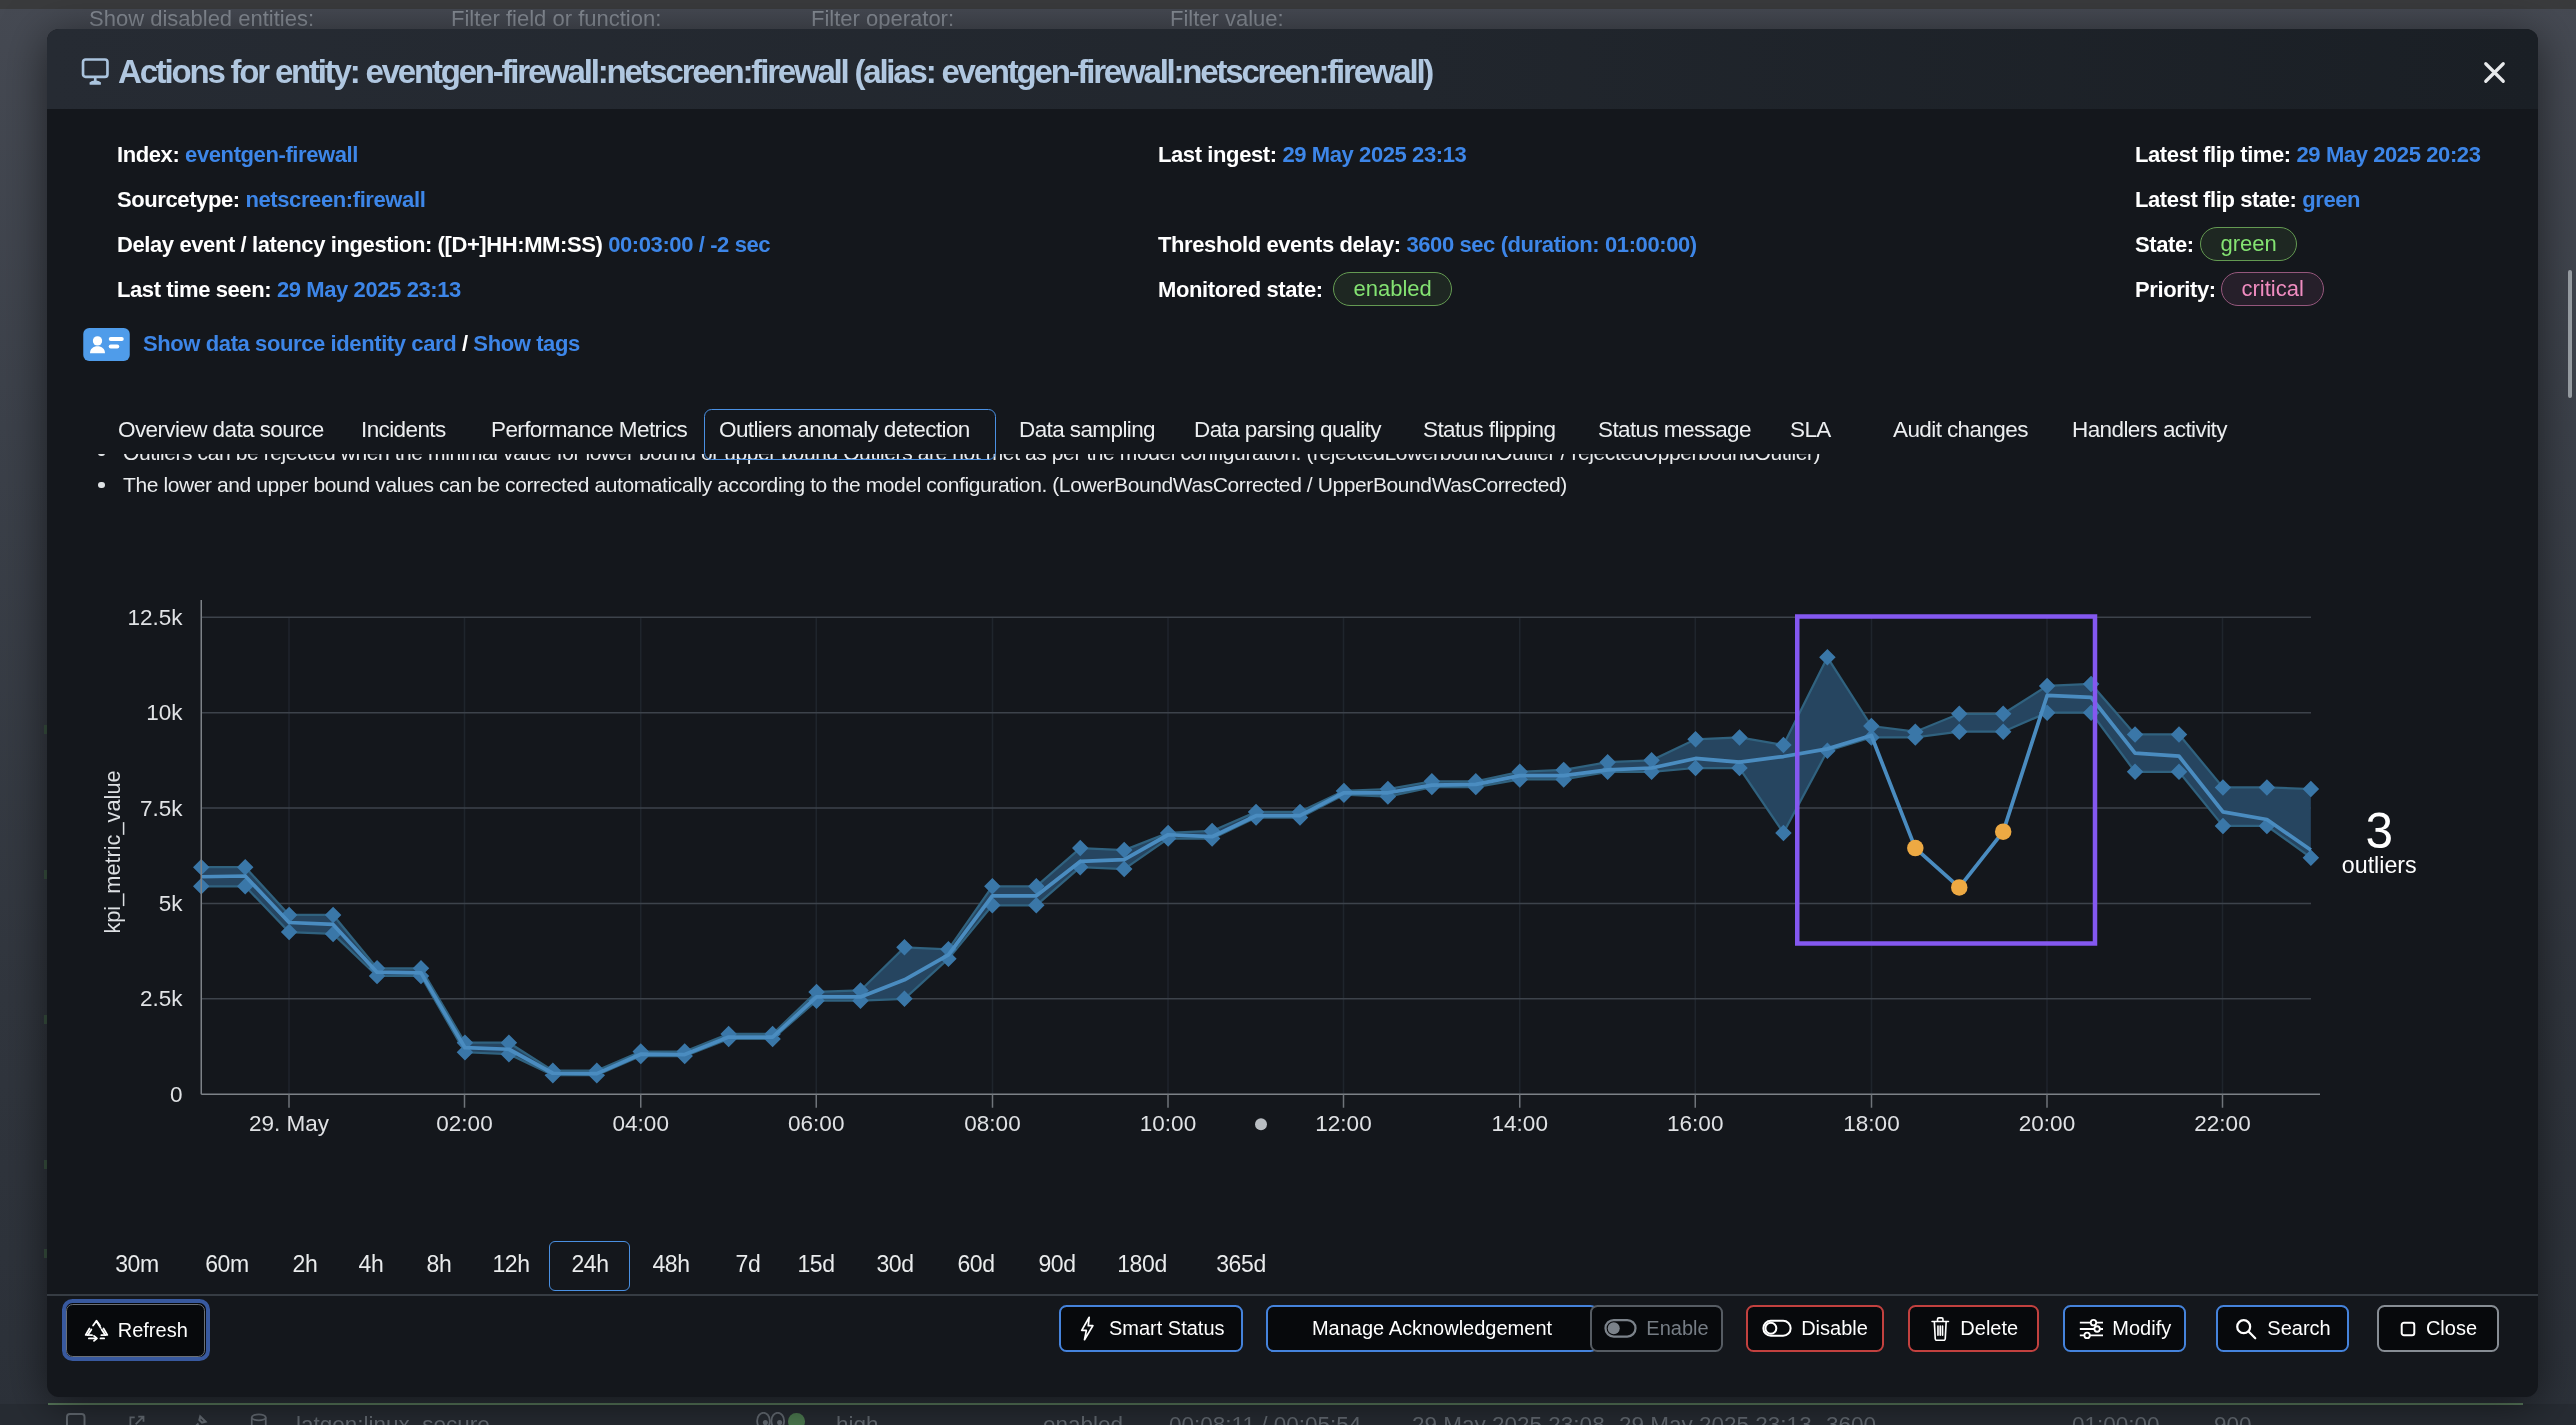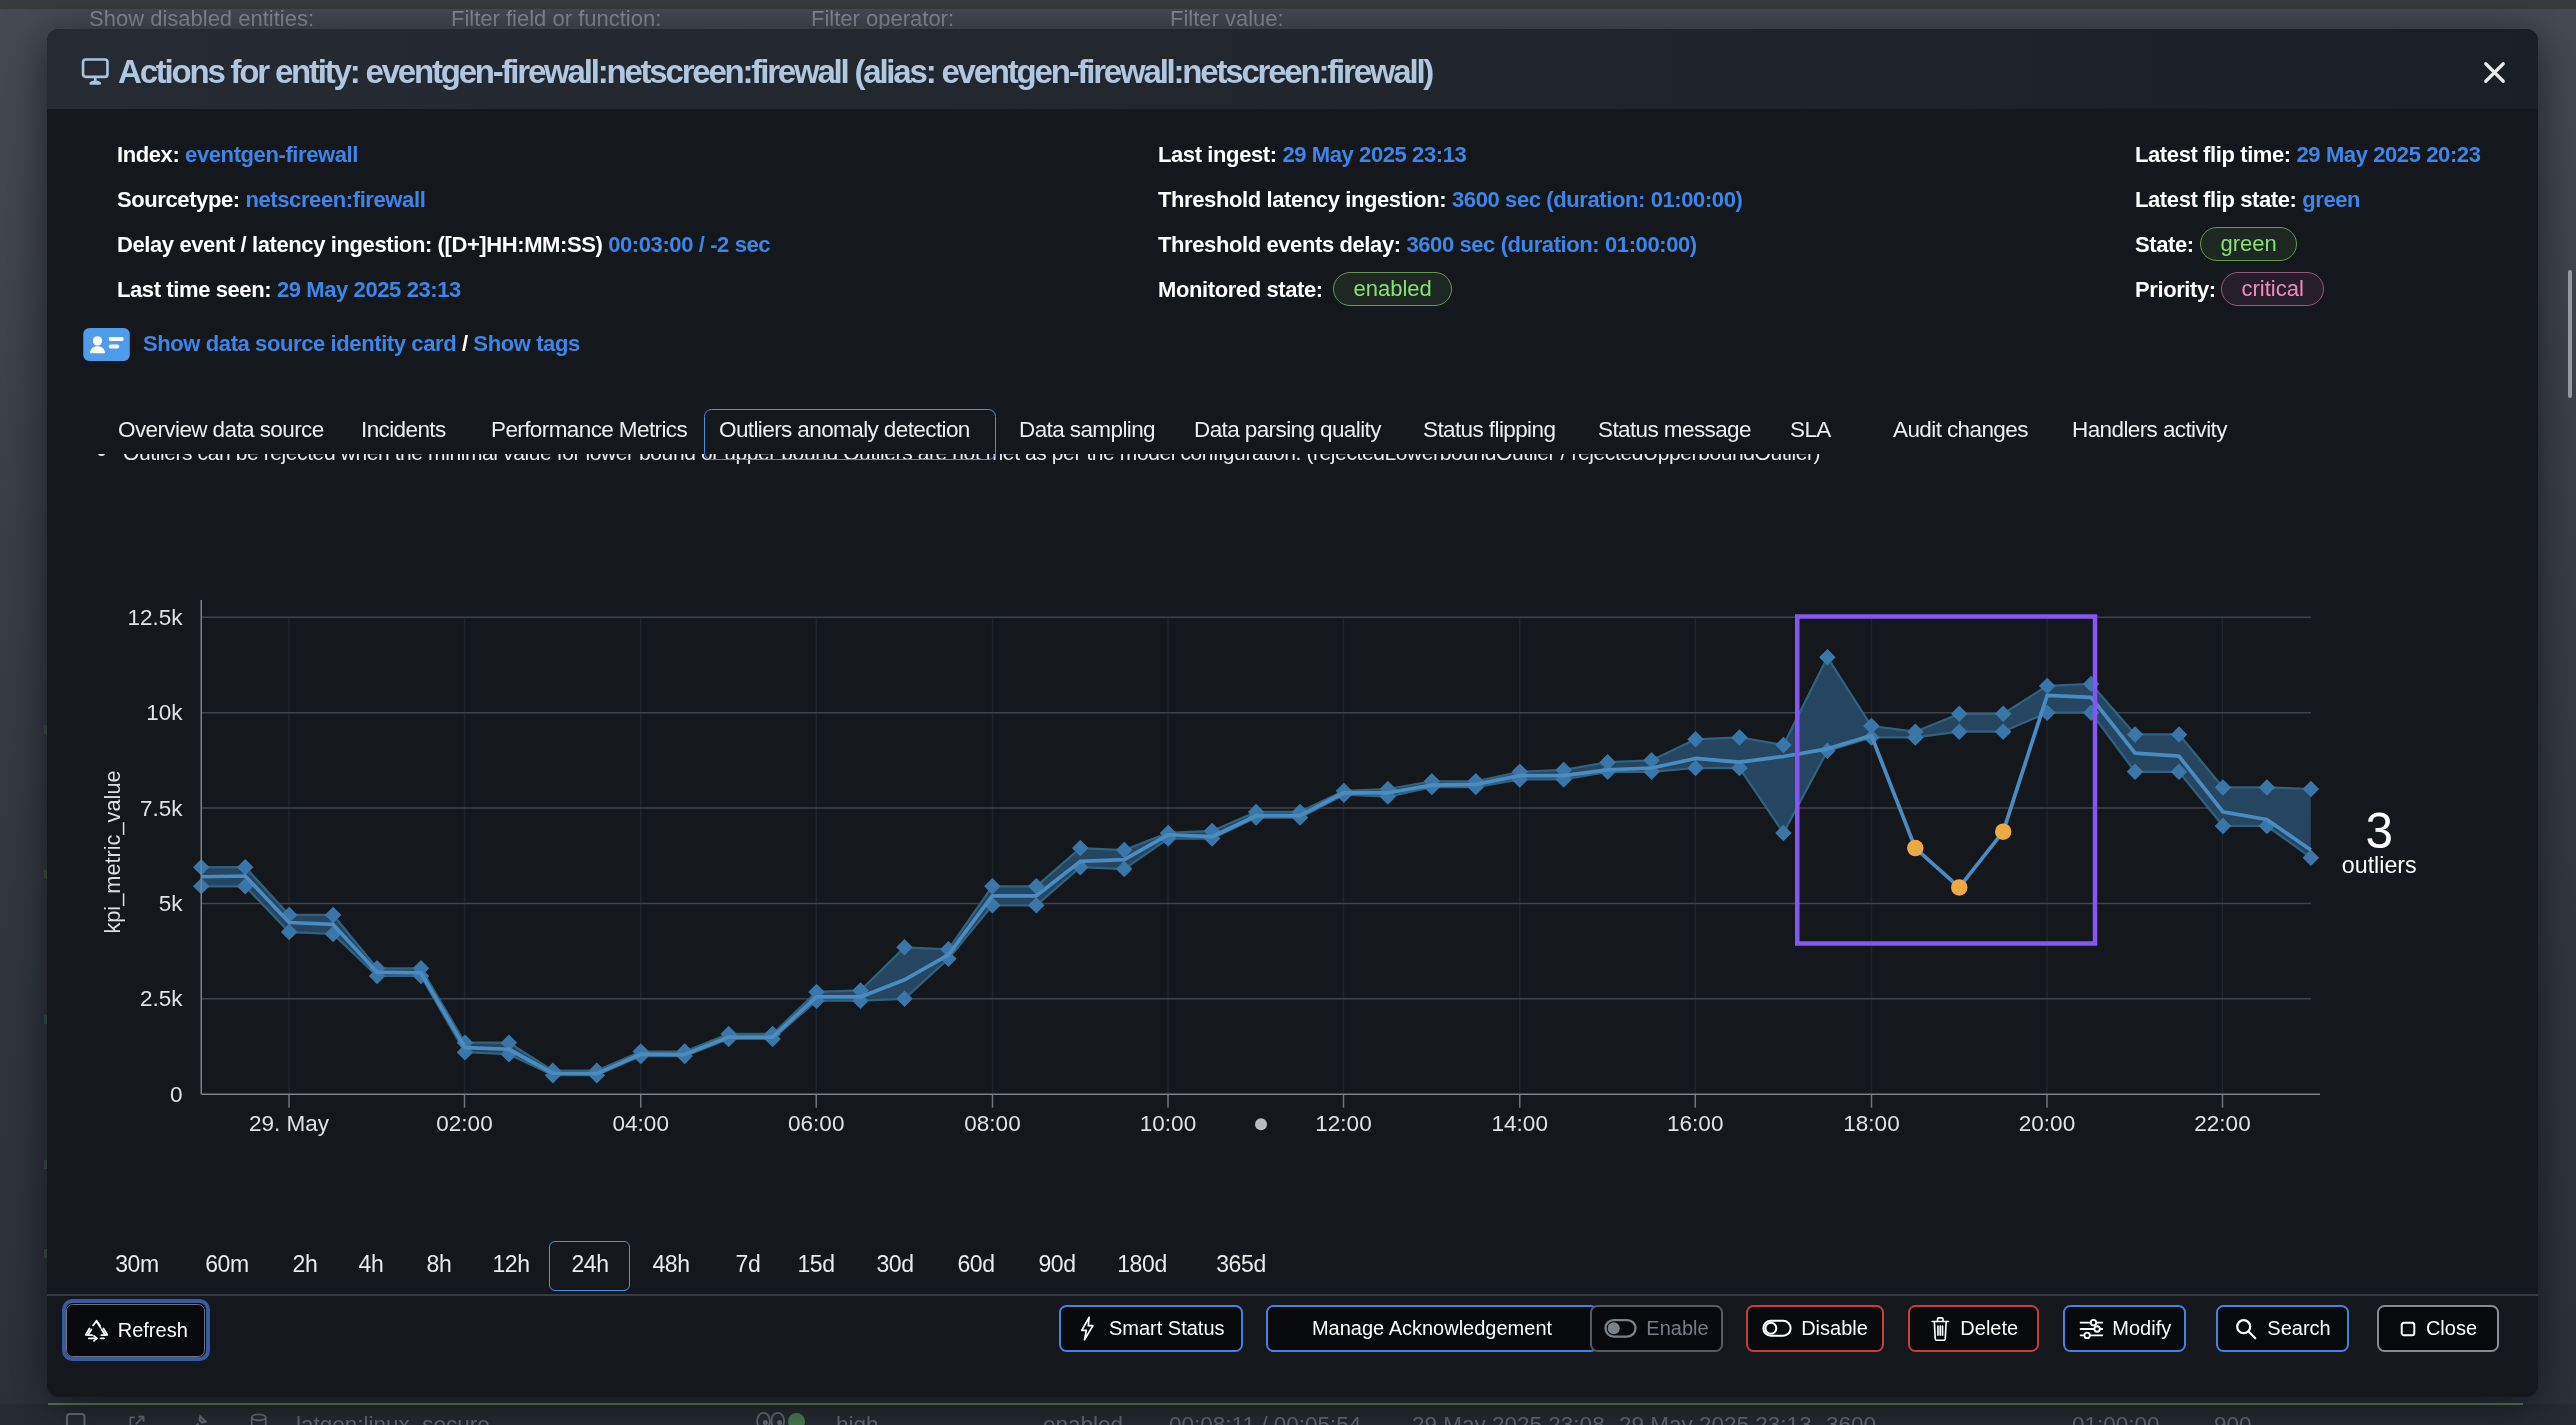--- a/index.html
+++ b/index.html
@@ -74,21 +74,20 @@
   <svg class="ab" style="left:2430px;top:26px" width="35" height="35" viewBox="0 0 24 24">
       <path d="M6 6 18 18M18 6 6 18" stroke="#e8eaec" stroke-width="2.2" stroke-linecap="round"></path>
     </svg>
 
   <div class="ab lbl" style="left:70px;top:113px">Index: <a>eventgen-firewall</a></div>
   <div class="ab lbl" style="left:70px;top:158px">Sourcetype: <a>netscreen:firewall</a></div>
   <div class="ab lbl" style="left:70px;top:203px">Delay event / latency ingestion: ([D+]HH:MM:SS) <a>00:03:00 / -2 sec</a></div>
   <div class="ab lbl" style="left:70px;top:248px">Last time seen: <a>29 May 2025 23:13</a></div>
 
   <div class="ab lbl" style="left:1111px;top:113px">Last ingest: <a>29 May 2025 23:13</a></div>
-  <div class="ab lbl" style="left:1111px;top:158px">Threshold latency ingestion: <a>3600 sec (duration: 01:00:00)</a></div>
   <div class="ab lbl" style="left:1111px;top:203px">Threshold events delay: <a>3600 sec (duration: 01:00:00)</a></div>
   <div class="ab lbl" style="left:1111px;top:248px">Monitored state:</div>
   <div class="ab pill" style="left:1286px;top:243px;color:#84e372;border-color:#649a52;background:rgba(90,140,70,.14)">enabled</div>
 
   <div class="ab lbl" style="left:2088px;top:113px">Latest flip time: <a>29 May 2025 20:23</a></div>
   <div class="ab lbl" style="left:2088px;top:158px">Latest flip state: <a>green</a></div>
   <div class="ab lbl" style="left:2088px;top:203px">State:</div>
   <div class="ab pill" style="left:2153px;top:198px;color:#84e372;border-color:#649a52;background:rgba(90,140,70,.14)">green</div>
   <div class="ab lbl" style="left:2088px;top:248px">Priority:</div>
   <div class="ab pill" style="left:2174px;top:243px;color:#f08cc0;border-color:#95577c;background:rgba(149,87,124,.14)">critical</div>
@@ -96,20 +95,21 @@
   <svg class="ab" style="left:36px;top:299px" width="47" height="33" viewBox="0 0 31 22">
       <rect width="31" height="22" rx="4" fill="#4f9cea"></rect>
       <circle cx="9.5" cy="8.6" r="3.1" fill="#fff"></circle>
       <path d="M4.5 16.8c0-2.8 2.2-4.6 5-4.6s5 1.8 5 4.6z" fill="#fff"></path>
       <rect x="17" y="6" width="10" height="2.6" rx="1.3" fill="#fff"></rect>
       <rect x="17" y="11" width="7" height="2.6" rx="1.3" fill="#fff"></rect>
     </svg>
   <div class="ab lbl" style="left:96px;top:302px;color:#3d86e8"><a>Show data source identity card</a> <span style="color:#fff">/</span> <a>Show tags</a></div>
 
   <div class="ab bullet" style="left:76px;top:412px">Outliers can be rejected when the minimal value for lower bound or upper bound Outliers are not met as per the model configuration. (rejectedLowerboundOutlier / rejectedUpperboundOutlier)</div>
+  <div class="ab bullet" style="left:76px;top:444px">The lower and upper bound values can be corrected automatically according to the model configuration. (LowerBoundWasCorrected / UpperBoundWasCorrected)</div>
 
   <div class="ab" style="left:0;top:333px;width:2491px;height:92px;background:#14171c"></div>
   <div class="ab" style="left:657px;top:380px;width:292px;height:51px;border:1.5px solid #4a90e2;border-radius:7.5px"></div>
 </div>
 <div class="ab tab" style="left:118px;top:417px">Overview data source</div>
 <div class="ab tab" style="left:361px;top:417px">Incidents</div>
 <div class="ab tab" style="left:491px;top:417px">Performance Metrics</div>
 <div class="ab tab" style="left:719px;top:417px">Outliers anomaly detection</div>
 <div class="ab tab" style="left:1019px;top:417px">Data sampling</div>
 <div class="ab tab" style="left:1194px;top:417px">Data parsing quality</div>

